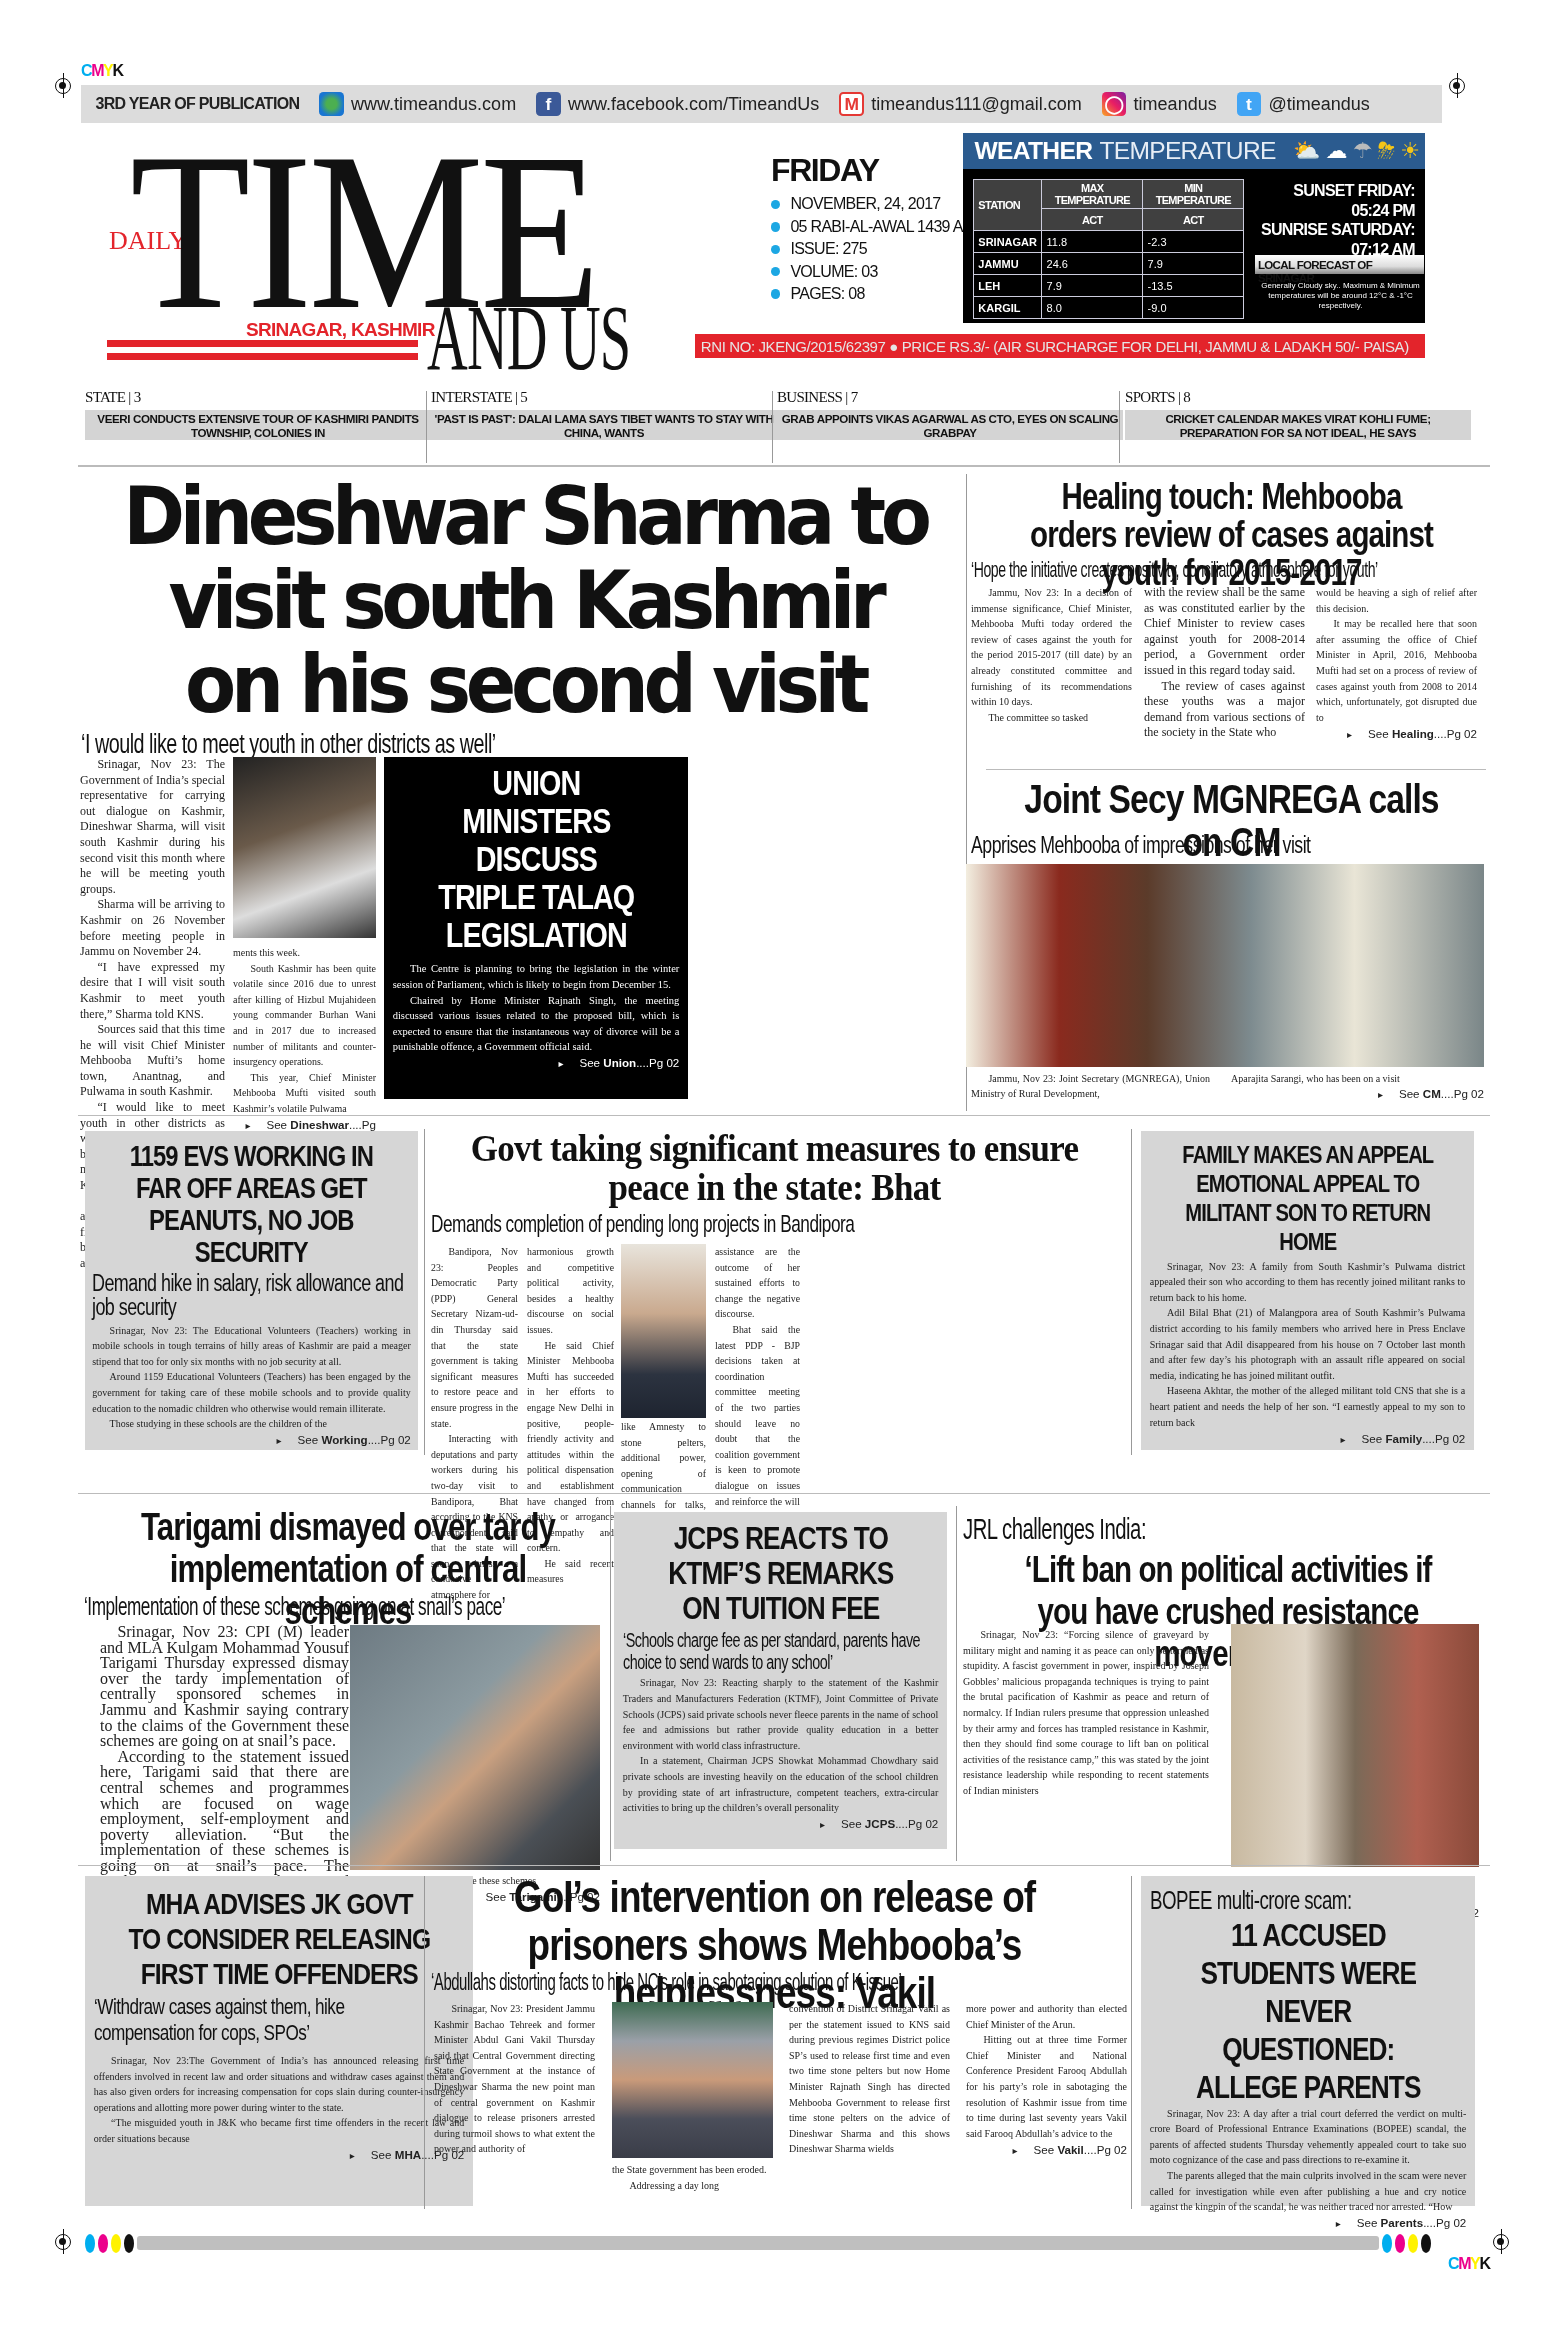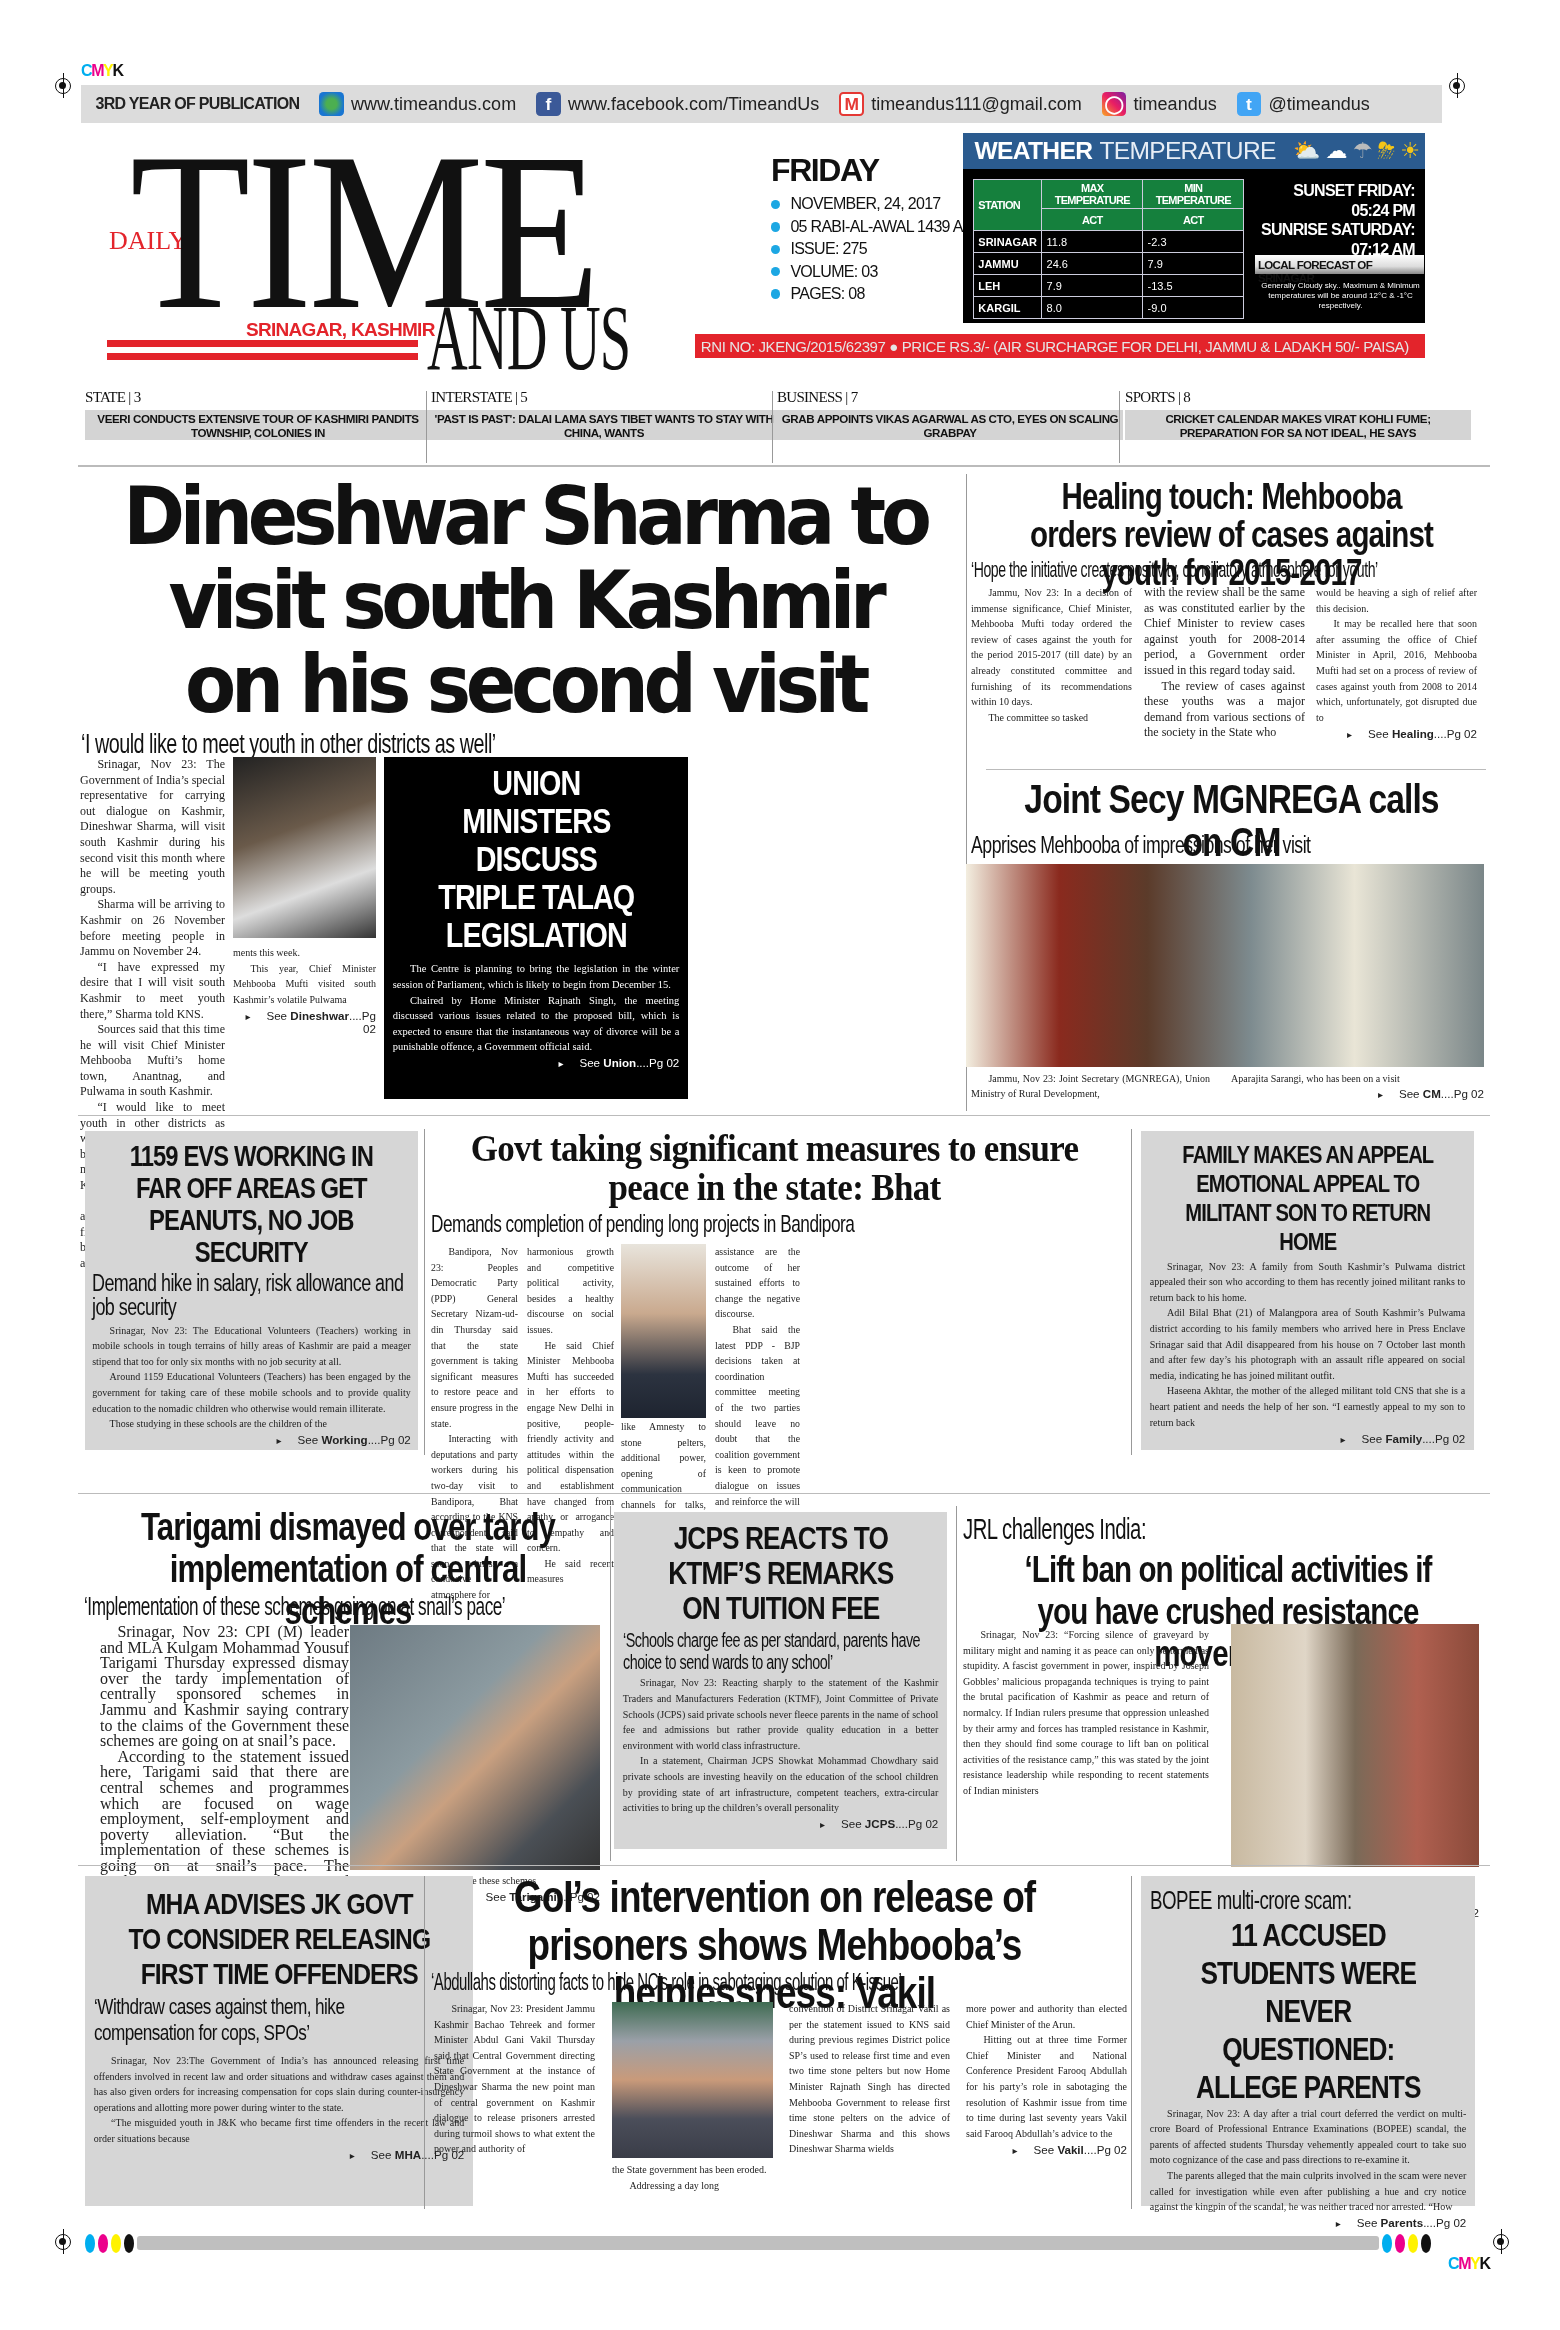--- a/index.html
+++ b/index.html
@@ -36,21 +36,21 @@
 #dateblock li::before{content:"";width:9.4px;height:9.4px;border-radius:50%;background:#1ca7e3}
 
 
 #weather{left:963px;top:133px;width:462px;height:190px;background:#000;color:#fff;font-family:"Liberation Sans",sans-serif}
 #weather .head{height:36px;background:#2b5b8f;display:flex;align-items:center;padding-left:11.6px;font-size:24.6px;letter-spacing:-0.7px}
 #weather .head b{margin-right:7.2px}
 #weather .head .t{font-weight:normal;color:#e8eef6}
 #weather .icons{margin-left:auto;margin-right:5.8px;display:flex;gap:5.8px;font-size:22px}
 #wtable{position:absolute;left:10px;top:46px;border-collapse:collapse;font-size:11px}
 #wtable td,#wtable th{border:1.4px solid #ccd;padding:2.2px 4.3px;height:22px;text-align:left}
-#wtable th{background:#15803d;font-weight:bold;letter-spacing:-0.7px}
+#wtable th{background:#404040;font-weight:bold;letter-spacing:-0.7px}
 #wtable th.c{text-align:center}
 #wtable td{width:101px}
 #wtable td.st{width:64px;font-weight:bold}
 #sun{position:absolute;right:10px;top:48px;text-align:right;font:bold 16px "Liberation Sans",sans-serif;line-height:19.5px;letter-spacing:-0.7px}
 #fc-h{position:absolute;left:292px;top:122px;width:169px;height:19px;background:linear-gradient(#fff,#ddd 60%,#888);color:#111;font:bold 11.6px "Liberation Sans",sans-serif;letter-spacing:-0.7px;padding:2.9px 2.9px}
 #fc-t{position:absolute;left:297px;top:148px;width:161px;text-align:center;font-size:8px;line-height:10px}
 #rni{left:695px;top:334px;width:730px;height:24px;background:#e3242b;color:#e5e5e5;font:15px "Liberation Sans",sans-serif;letter-spacing:-0.4px;display:flex;align-items:center;padding-left:5.8px;white-space:nowrap}
 
 
 .teaser{position:absolute;top:389px;width:346px}
@@ -203,20 +203,21 @@
   <p>Srinagar, Nov 23: The Government of India’s special representative for carrying out dialogue on Kashmir, Dineshwar Sharma, will visit south Kashmir during his second visit this month where he will be meeting youth groups.</p>
     <p>Sharma will be arriving to Kashmir on 26 November before meeting people in Jammu on November 24.</p>
     <p>“I have expressed my desire that I will visit south Kashmir to meet youth there,” Sharma told KNS.</p>
     <p>Sources said that this time he will visit Chief Minister Mehbooba Mufti’s home town, Anantnag, and Pulwama in south Kashmir.</p>
     <p>“I would like to meet youth in other districts as well. State government will be making arrangements for my visit to districts,” he told KNS.</p>
     <p>His visit will follow the announcement of amnesty to first time stone-pelters booked in 2016 by the centre as well as the state govern-</p>
 </div>
 <div class="photo" style="left:233px;top:757px;width:143px;height:181px;background:linear-gradient(160deg,#222,#6a5a4a 40%,#ddd 70%,#333)"></div>
 <div class="col body" style="left:233px;top:945px;width:143px;font-size:10px;line-height:15.6px">
   <p style="text-indent:0">ments this week.</p>
+    <p>South Kashmir has been quite volatile since 2016 due to unrest after killing of Hizbul Mujahideen young commander Burhan Wani and in 2017 due to increased number of militants and counter-insurgency operations.</p>
     <p>This year, Chief Minister Mehbooba Mufti visited south Kashmir’s volatile Pulwama</p>
   <div class="see"><span>See</span> <b>Dineshwar</b><span>....Pg 02</span></div>
 </div>
 
 <div class="abs" style="left:384px;top:757px;width:304px;height:342px;background:#000;color:#fff;padding:7.2px 8.7px">
   <div class="h-cond" style="font-size:35px;color:#fff;line-height:38px;padding:0 7.2px">UNION MINISTERS DISCUSS TRIPLE TALAQ LEGISLATION</div>
   <div class="body" style="color:#fff;margin-top:7.2px;font-size:10.5px;line-height:15.6px">
       <p>The Centre is planning to bring the legislation in the winter session of Parliament, which is likely to begin from December 15.</p>
       <p>Chaired by Home Minister Rajnath Singh, the meeting discussed various issues related to the proposed bill, which is expected to ensure that the instantaneous way of divorce will be a punishable offence, a Government official said.</p>
     <div class="see"><span>See</span> <b>Union</b><span>....Pg 02</span></div>

